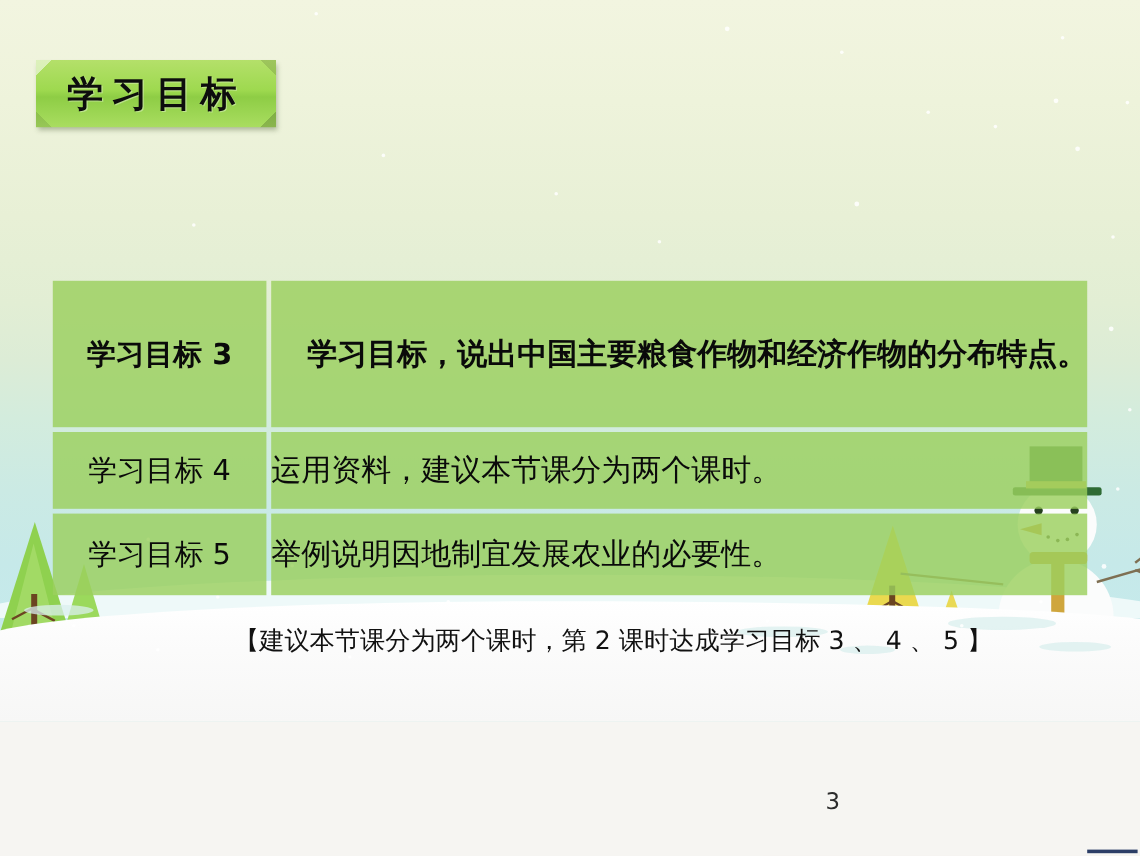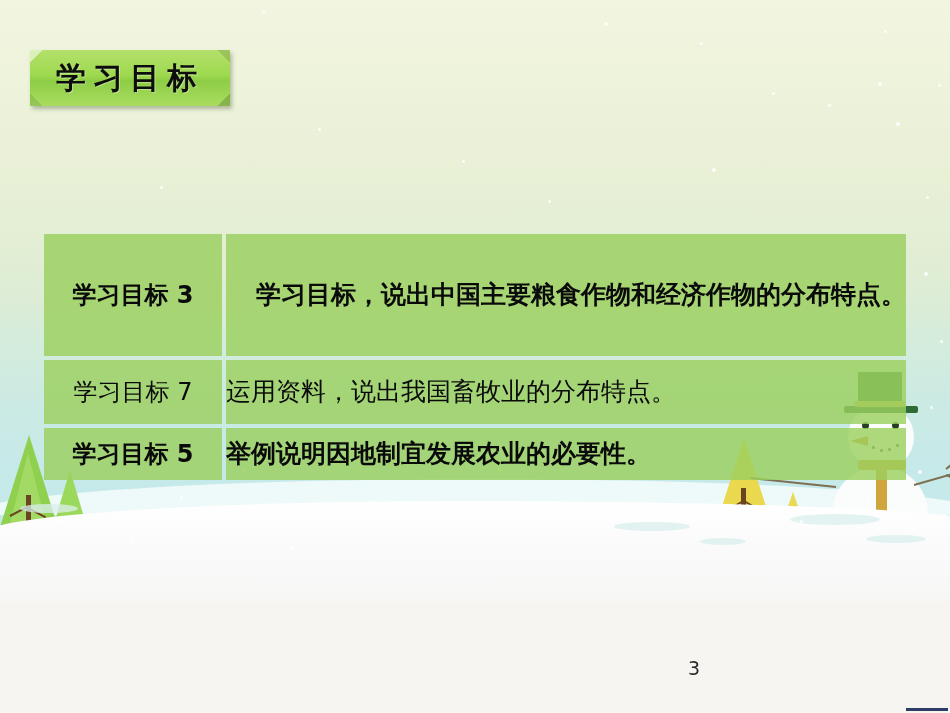--- a/index.html
+++ b/index.html
@@ -110,21 +110,21 @@
     padding:0 4px;
   }
   td.goal-text{
     font-size:25px;
     line-height:1.55;
     padding:4px 8px 4px 6px;
     text-indent:0;
   }
   tr.r1 td{height:122px;font-weight:bold;}
   tr.r2 td{height:64px;}
-  tr.r3 td{height:52px;font-weight:bold;}
+  tr.r3 td{height:68px;}
   tr.r1 td.goal-text{text-indent:30px;}
 
   
   #note{
     position:absolute;left:195px;top:519px;width:730px;
     font-size:21px;line-height:1.5;color:#111;
     letter-spacing:0px;
   }
 
   
@@ -251,29 +251,30 @@
       <span id="banner-text">学习目标</span>
     </div>
 
     <table id="goals-table">
       <tbody>
         <tr class="r1">
           <td class="goal-label">学习目标 3</td>
           <td class="goal-text">学习目标，说出中国主要粮食作物和经济作物的分布特点。</td>
         </tr>
         <tr class="r2">
-          <td class="goal-label">学习目标 7</td>
-          <td class="goal-text">运用资料，说出我国畜牧业的分布特点。</td>
+          <td class="goal-label">学习目标 4</td>
+          <td class="goal-text">运用资料，建议本节课分为两个课时。</td>
         </tr>
         <tr class="r3">
           <td class="goal-label">学习目标 5</td>
           <td class="goal-text">举例说明因地制宜发展农业的必要性。</td>
         </tr>
       </tbody>
     </table>
 
+    <div id="note">【建议本节课分为两个课时，第 2 课时达成学习目标 3 、 4 、 5 】</div>
 
   </div>
 
   <div id="page-number">3</div>
   <div id="corner-mark"></div>
 
 </div>
 
 </body></html>

